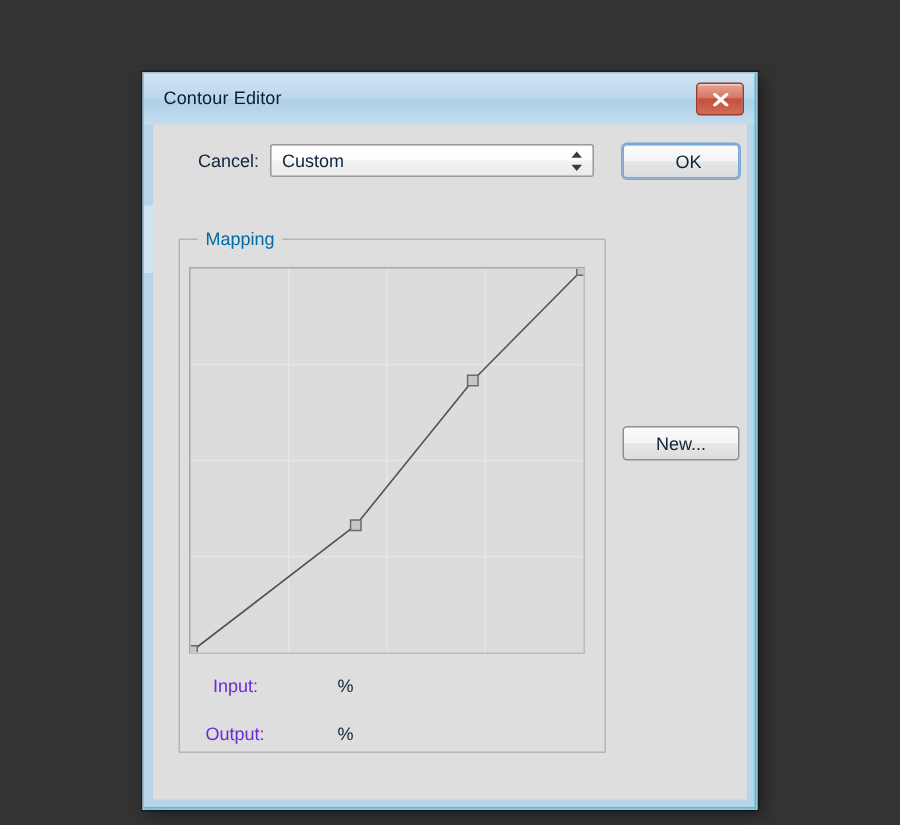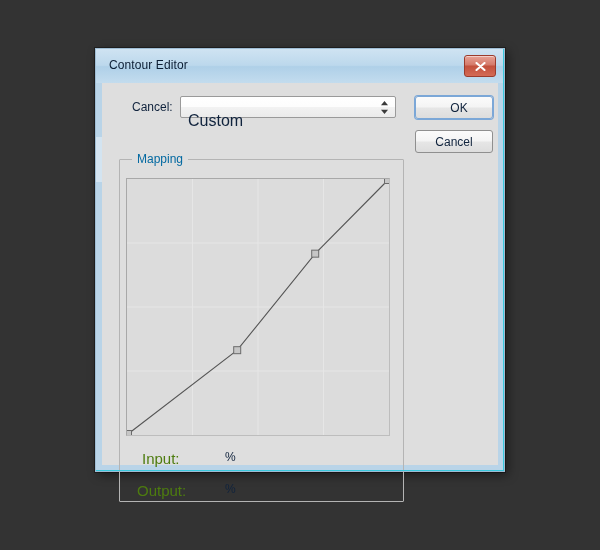--- a/index.html
+++ b/index.html
@@ -14,21 +14,21 @@
     overflow: hidden;
     position: relative;
   }
 
   
   #dialog-window {
     position: absolute;
     left: 95px;
     top: 48px;
     width: 410px;
-    height: 424px;
+    height: 492px;
     background: #b9d4e8;
     border: 1px solid #9fbdd4;
     box-sizing: border-box;
     box-shadow: 0 0 0 1px rgba(0,0,0,0.35), 3px 3px 10px rgba(0,0,0,0.45);
   }
   
   #dialog-window::after {
     content: "";
     position: absolute;
     right: 0; bottom: 0;
@@ -117,22 +117,22 @@
     height: 22px;
     background: linear-gradient(to bottom, #ffffff 0%, #fdfdfd 48%, #f2f2f2 52%, #ebebeb 100%);
     border: 1px solid #9a9a9a;
     border-radius: 2px;
     box-sizing: border-box;
     cursor: pointer;
   }
   #preset-select-value {
     position: absolute;
     left: 7px;
-    top: 15px;
-    font-size: 16px;
+    top: 3px;
+    font-size: 12px;
     color: #10233d;
   }
   #preset-stepper-icon {
     position: absolute;
     right: 6px;
     top: 3px;
     width: 9px;
     height: 15px;
   }
 
@@ -170,22 +170,22 @@
     border-bottom-color: #bdbdbd;
     box-sizing: border-box;
     overflow: hidden;
     cursor: crosshair;
   }
   #curve-svg { display: block; }
 
   
   .readout-label {
     position: absolute;
-    font-size: 15px;
-    color: #4d7c0f;
+    font-size: 12px;
+    color: #6d28d9;
   }
   .readout-value {
     position: absolute;
     font-size: 12px;
     color: #10233d;
   }
   #input-label  { left: 22px; top: 290px; }
   #input-value  { left: 105px; top: 290px; }
   #output-label { left: 17px; top: 322px; }
   #output-value { left: 105px; top: 322px; }
@@ -275,16 +275,16 @@
         </svg>
       </div>
 
       <div class="readout-label" id="input-label">Input:</div>
       <div class="readout-value" id="input-value">%</div>
       <div class="readout-label" id="output-label">Output:</div>
       <div class="readout-value" id="output-value">%</div>
     </fieldset>
 
     <div class="dlg-button default-focus" id="btn-ok">OK</div>
-    <div class="dlg-button" id="btn-cancel">Cancel</div>
+    <div class="dlg-button" id="btn-new">New...</div>
 
   </div>
 </div>
 
 </body></html>

